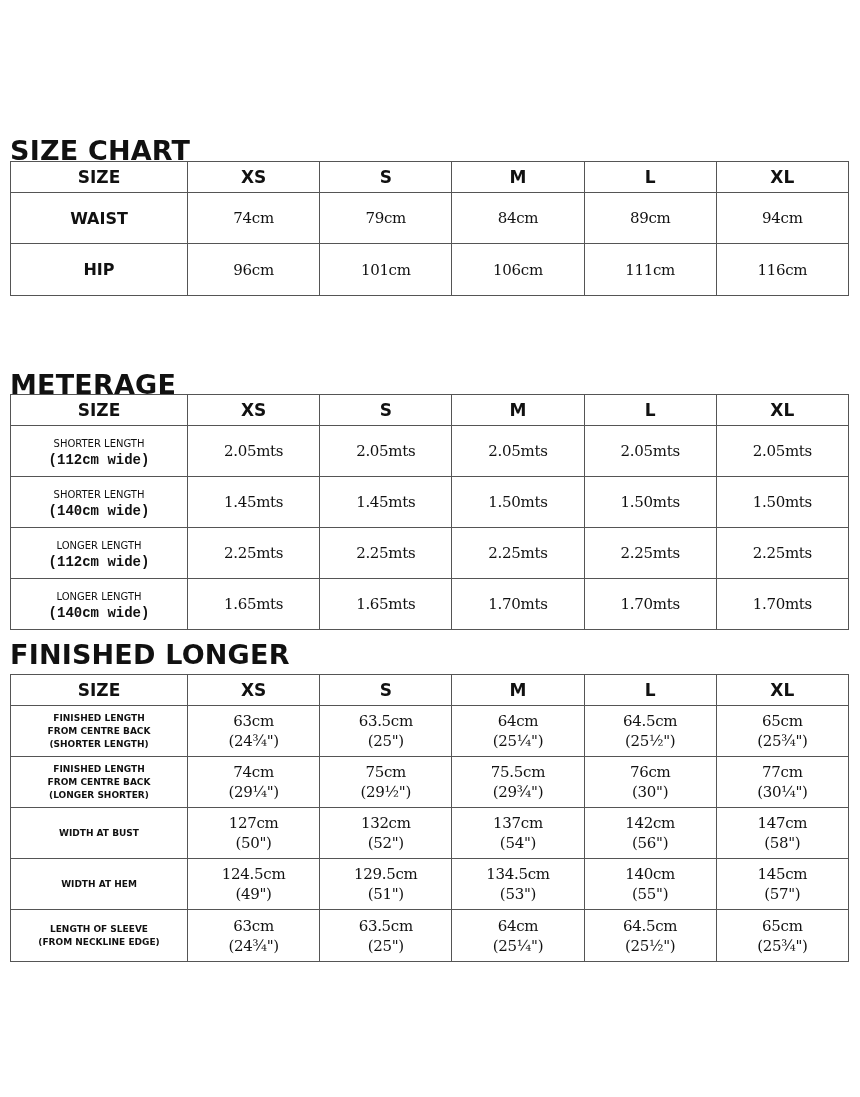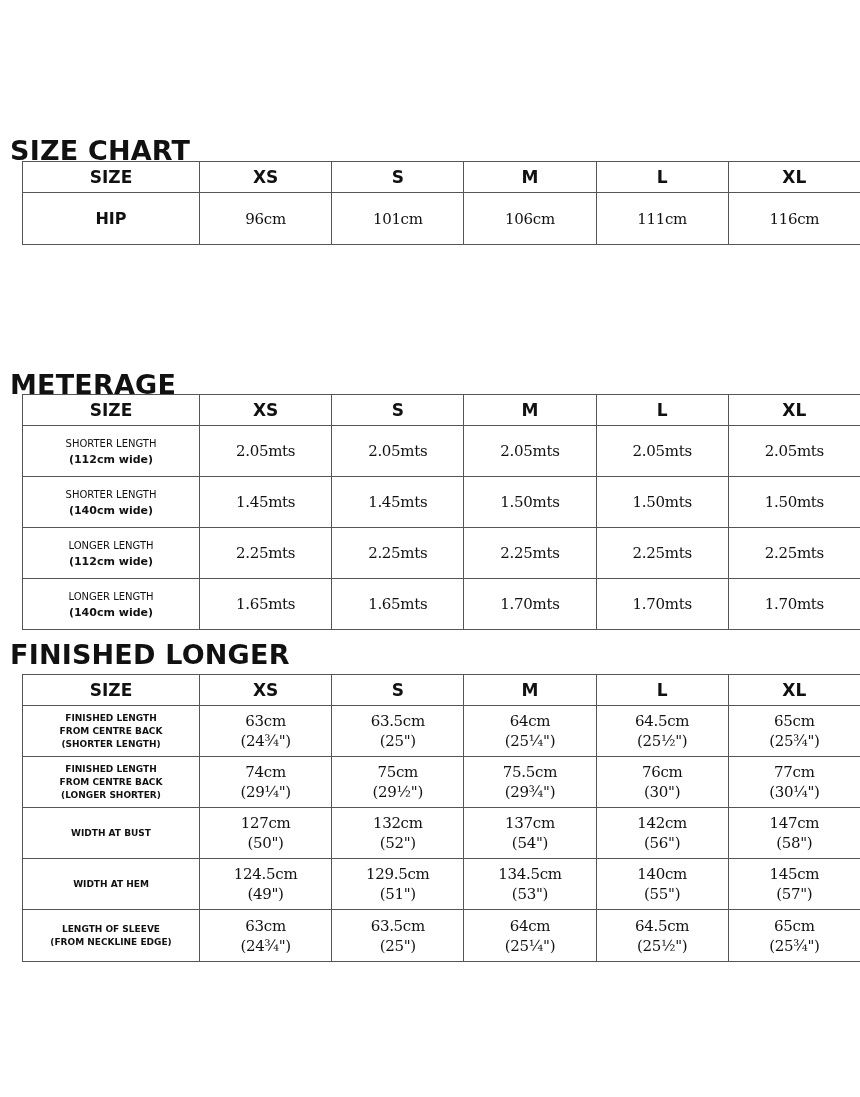--- a/index.html
+++ b/index.html
@@ -7,36 +7,36 @@
     width: 860px; height: 1097px; position: relative; overflow: hidden;
     font-family: "DejaVu Sans", sans-serif; color: #111111;
   }
   .section-title {
     position: absolute; left: 10px;
     font-family: "DejaVu Sans", sans-serif;
     font-weight: bold; font-size: 27px; letter-spacing: 0.2px;
     line-height: 30px; margin: 0; color: #111;
   }
   table.grid {
-    position: absolute; left: 22px; width: 838px;
+    position: absolute; left: 10px; width: 838px;
     border-collapse: collapse; table-layout: fixed;
   }
   table.grid td, table.grid th {
     border: 1.5px solid #555555; text-align: center; vertical-align: middle;
     padding: 0; overflow: hidden;
   }
   table.grid col.c0 { width: 177px; }
   table.grid col.cx { width: 132.2px; }
   .hdr-row th {
     font-weight: bold; font-size: 17px; height: 30px;
   }
   .val { font-family: "DejaVu Serif", serif; font-size: 15px; letter-spacing: -0.3px; }
   .rowlabel-big { font-weight: bold; font-size: 16px; }
   .rowlabel-med { font-weight: normal; font-size: 10px; line-height: 17px; }
-  .rowlabel-sub { font-weight: bold; font-size: 11px; line-height: 16px; }
+  .rowlabel-sub { font-weight: bold; font-size: 14px; line-height: 16px; font-family: Liberation Mono, monospace; }
   .rowlabel-small { font-weight: bold; font-size: 9px; line-height: 13px; }
   .two-line { font-family: "DejaVu Serif", serif; font-size: 15px; line-height: 20px; letter-spacing: -0.3px; }
   .r52 td { height: 50px; }
   .r53 td { height: 51px; }
 </style>
 </head>
 <body>
 
 <h2 class="section-title" style="top:136px;">SIZE CHART</h2>
 <table class="grid" style="top:161px;">
@@ -50,20 +50,28 @@
     </colgroup>
   <tbody>
       <tr class="hdr-row">
     <th>SIZE</th>
     <th>XS</th>
     <th>S</th>
     <th>M</th>
     <th>L</th>
     <th>XL</th>
   </tr>
+  <tr class="r52">
+    <td class="rowlabel-big">WAIST</td>
+    <td class="val">74cm</td>
+    <td class="val">79cm</td>
+    <td class="val">84cm</td>
+    <td class="val">89cm</td>
+    <td class="val">94cm</td>
+  </tr>
   <tr class="r53">
     <td class="rowlabel-big">HIP</td>
     <td class="val">96cm</td>
     <td class="val">101cm</td>
     <td class="val">106cm</td>
     <td class="val">111cm</td>
     <td class="val">116cm</td>
   </tr>
 </tbody>
   </table>

